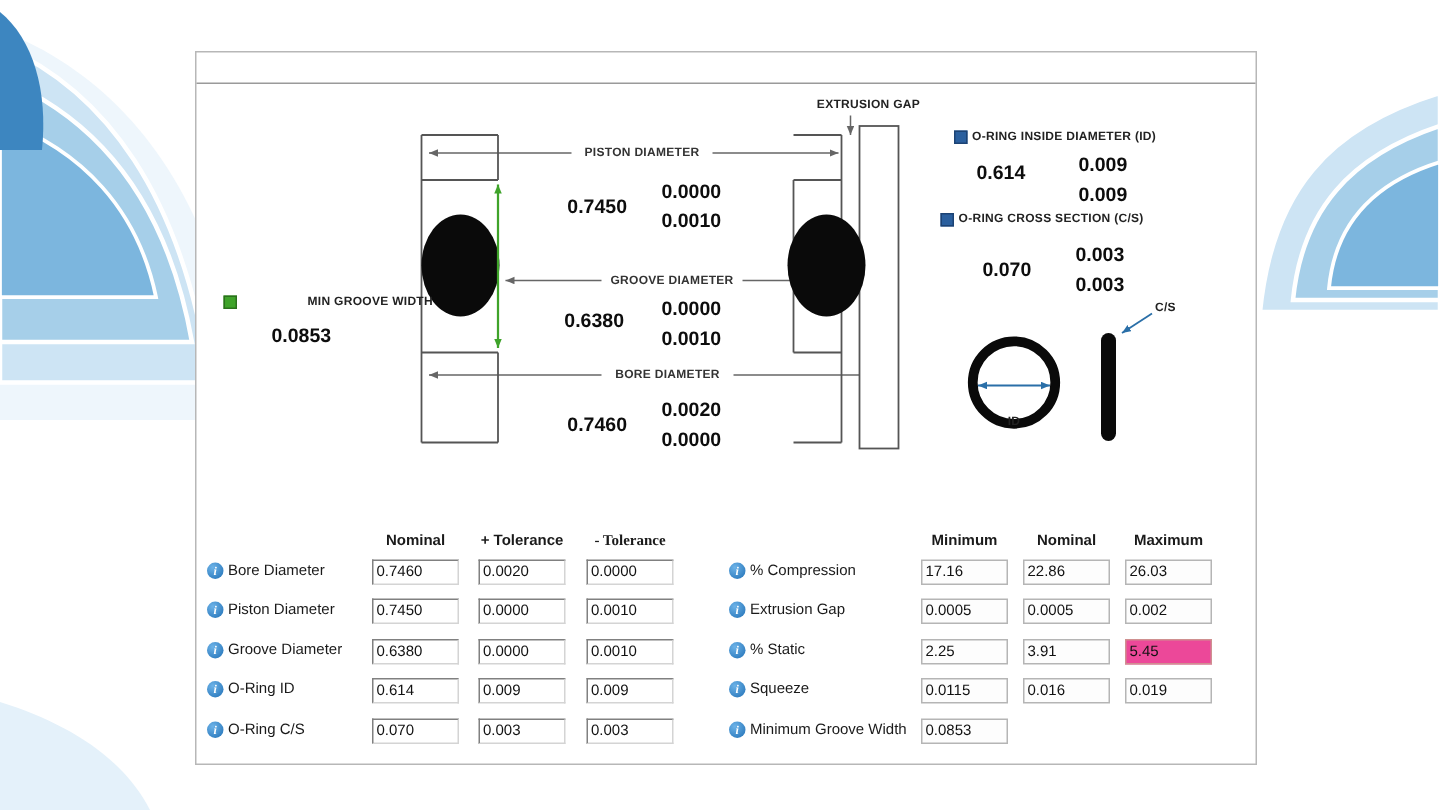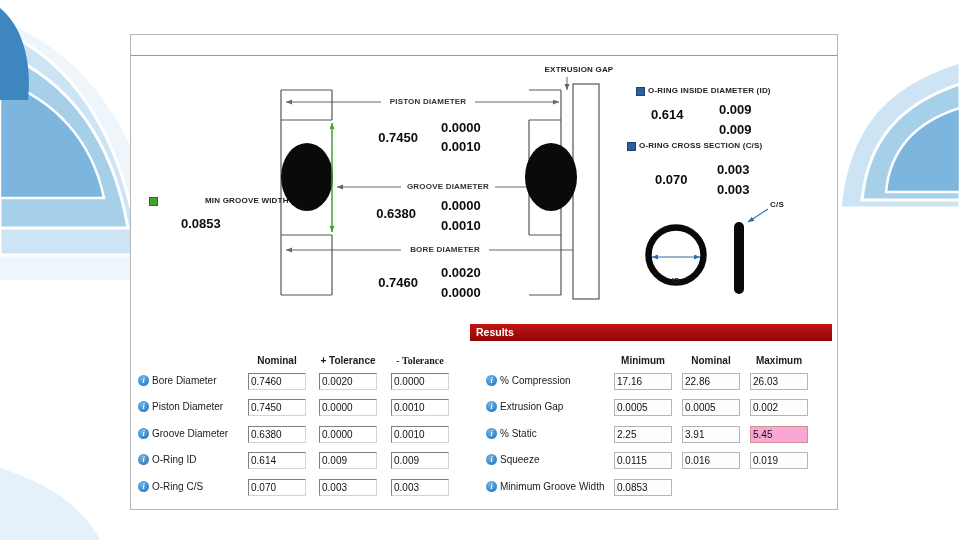--- a/index.html
+++ b/index.html
@@ -35,21 +35,21 @@
   .info{position:absolute;top:2px;width:11px;height:11px;border-radius:50%;
         background:radial-gradient(circle at 35% 30%,#6db3e8,#1f6fb5);color:#fff;
         font:italic bold 8px "Liberation Serif",serif;text-align:center;line-height:11px;
         cursor:pointer;}
   .rlabel{position:absolute;top:2px;font-size:10px;color:#1a1a1a;white-space:nowrap;}
   .ibox{position:absolute;top:0;width:52px;height:13px;border:1px solid;
         border-color:#808080 #d4d4d4 #d4d4d4 #808080;background:#fff;
         font:10px "Liberation Sans",sans-serif;color:#111;padding:1px 2px;}
   .rbox{position:absolute;top:0;width:52px;height:13px;border:1px solid #b5b5b5;
         background:#fdfdfd;font-size:10px;line-height:13px;color:#111;padding:1px 2px;}
-  .rbox.hl{background:#f9a8d4;border-color:#cf9090;}
+  .rbox.hl{background:#ec4899;border-color:#cf9090;}
 </style>
 </head>
 <body>
 
 <div id="slide">
 
   <svg id="bgdecor" width="960" height="540" viewBox="0 0 960 540">
     <path d="M0,20 C90,55 150,140 165,280 L0,280 Z" fill="#eef6fc"></path>
     <path d="M0,30 C70,60 122,130 140,255 L0,255 Z" fill="#cde4f4" stroke="#fff" stroke-width="3"></path>
     <path d="M0,52 C68,80 112,138 128,228 L0,228 Z" fill="#a6cfe9" stroke="#fff" stroke-width="3"></path>
@@ -185,21 +185,20 @@
       <input class="ibox" style="left: 256px;" value="0.009">
     </div>
     <div class="irow left" style="top:444px">
       <span class="info" style="left:3px">i</span>
       <span class="rlabel" style="left:17px">O-Ring C/S</span>
       <input class="ibox" style="left: 113px;" value="0.070">
       <input class="ibox" style="left: 184px;" value="0.003">
       <input class="ibox" style="left: 256px;" value="0.003">
     </div>
 
-    <div id="rhead" class="phead">Results</div>
 
     <div class="colh" style="left:482px;">Minimum</div>
     <div class="colh" style="left:550px;">Nominal</div>
     <div class="colh" style="left:618px;">Maximum</div>
 
     <div class="irow right" style="top:338px">
       <span class="info" style="left:16px">i</span>
       <span class="rlabel" style="left:30px">% Compression</span>
       <div class="rbox" style="left:144px">17.16</div>
       <div class="rbox" style="left:212px">22.86</div>

